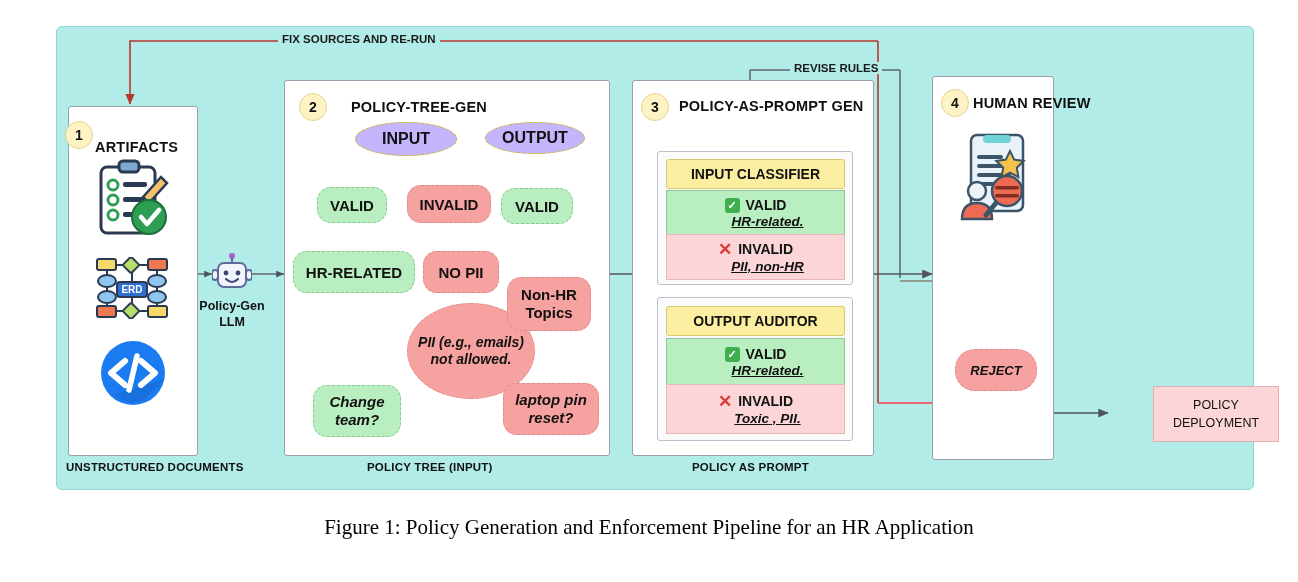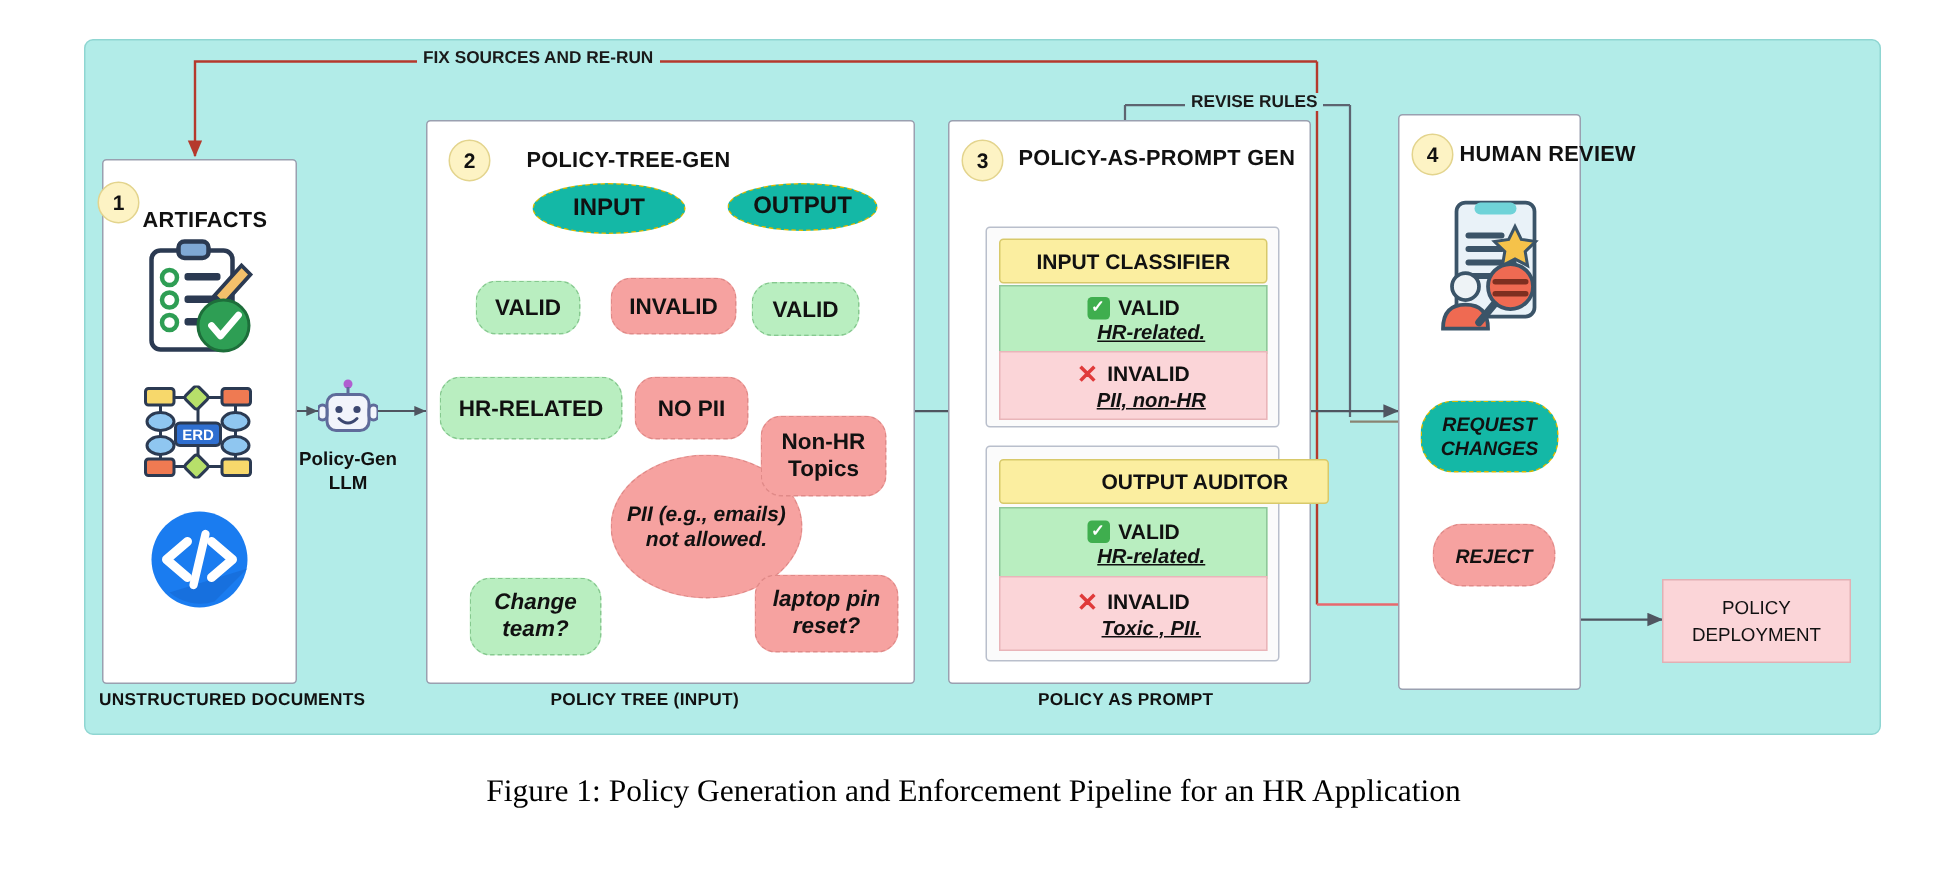--- a/index.html
+++ b/index.html
@@ -28,21 +28,21 @@
     position:absolute;font-size:11.5px;font-weight:bold;color:#111;letter-spacing:.2px;
     white-space:nowrap;
   }
 
   .node{
     position:absolute;display:flex;align-items:center;justify-content:center;
     text-align:center;color:#111;font-weight:bold;box-sizing:border-box;
   }
   .ellipse{border-radius:50%;}
   .rrect{border-radius:14px;}
-  .n-yellow{background:#14b8a6;border:1px dashed #d6b800;}
+  .n-yellow{background:#c4b5fd;border:1px dashed #d6b800;}
   .n-green{background:#b9eec0;border:1px dashed #86c98f;}
   .n-red{background:#f6a2a0;border:1px dashed #e08a88;}
   .italic{font-style:italic;}
 
   svg.wires{position:absolute;left:0;top:0;width:1298px;height:582px;pointer-events:none;}
 
   .loop-label{
     position:absolute;font-size:11.5px;font-weight:bold;color:#1a1a1a;
     background:#b2ece8;padding:0 4px;white-space:nowrap;
   }
@@ -63,21 +63,21 @@
   .pp-row1{display:flex;align-items:center;gap:6px;font-size:14px;font-weight:bold;color:#111;}
   .pp-row2{font-size:13.5px;font-weight:bold;font-style:italic;color:#111;
            text-decoration:underline;margin-top:1px;margin-left:24px;}
   .tick{display:inline-block;width:15px;height:15px;background:#3fae4e;border-radius:3px;
         color:#fff;font-size:11px;line-height:15px;text-align:center;font-weight:bold;}
   .cross{display:inline-block;color:#e03a3a;font-size:17px;font-weight:bold;line-height:1;}
 
   .deploy-box{
     position:absolute;background:#fbd5d8;border:1px solid #e2b0b4;
     display:flex;flex-direction:column;align-items:center;justify-content:center;
-    font-size:12.5px;color:#111;line-height:1.45;text-align:center;
+    font-size:12.5px;color:#111;line-height:1.45;text-align:center;margin-left:45px;
   }
 
   .fig-caption{
     position:absolute;left:0;top:515px;width:1298px;text-align:center;
     font-family:"Liberation Serif",serif;font-size:21px;color:#000;
   }
 
   .icon-wrap{position:absolute;}
 </style>
 </head>
@@ -246,21 +246,21 @@
       <div class="pp-invalid" style="left:8px;top:82px;width:177px;height:44px;">
         <div class="pp-row1">
           <span class="cross">✕</span>
           <span>INVALID</span>
         </div>
         <div class="pp-row2">PII, non-HR</div>
       </div>
     </div>
 
     <div class="pp-card" style="left:24px;top:216px;width:194px;height:142px;">
-      <div class="pp-head" style="left:8px;top:8px;width:177px;height:28px;padding-left:41px;">OUTPUT AUDITOR</div>
+      <div class="pp-head" style="left:8px;top:8px;width:177px;height:28px;">OUTPUT AUDITOR</div>
       <div class="pp-valid" style="left:8px;top:40px;width:177px;height:46px;">
         <div class="pp-row1">
           <span class="tick">✓</span>
           <span>VALID</span>
         </div>
         <div class="pp-row2">HR-related.</div>
       </div>
       <div class="pp-invalid" style="left:8px;top:86px;width:177px;height:48px;">
         <div class="pp-row1">
           <span class="cross">✕</span>
@@ -287,21 +287,20 @@
         <path d="M55 18 l4.2 8.6 9.5 1.4 -6.9 6.7 1.6 9.4 -8.4 -4.4 -8.4 4.4 1.6 -9.4 -6.9 -6.7 9.5 -1.4 z" fill="#f5c24a" stroke="#3b5468" stroke-width="2"></path>
         <circle cx="22" cy="58" r="9" fill="#eef3f6" stroke="#3b5468" stroke-width="2.5"></circle>
         <path d="M7 86 q0 -16 15 -16 q15 0 15 16 z" fill="#ef6a52" stroke="#3b5468" stroke-width="2.5"></path>
         <circle cx="52" cy="58" r="15" fill="#ef6a52" stroke="#3b5468" stroke-width="2.5"></circle>
         <rect x="40" y="53" width="24" height="3.6" rx="1.8" fill="#7e2f20"></rect>
         <rect x="40" y="61" width="24" height="3.6" rx="1.8" fill="#7e2f20"></rect>
         <line x1="41" y1="70" x2="31" y2="82" stroke="#3b5468" stroke-width="5" stroke-linecap="round"></line>
       </svg>
     </div>
 
-    <div class="node rrect n-yellow italic" style="left:14px;top:190px;width:92px;height:48px;font-size:13px;line-height:1.25;border-radius:22px;">REQUEST CHANGES</div>
     <div class="node rrect n-red italic" style="left:22px;top:272px;width:82px;height:42px;font-size:13px;border-radius:20px;">REJECT</div>
   </div>
 
   <div class="deploy-box" style="left:1108px;top:386px;width:124px;height:54px;">
     <div>POLICY</div>
     <div>DEPLOYMENT</div>
   </div>
 
   <div class="fig-caption">Figure 1: Policy Generation and Enforcement Pipeline for an HR Application</div>
 

